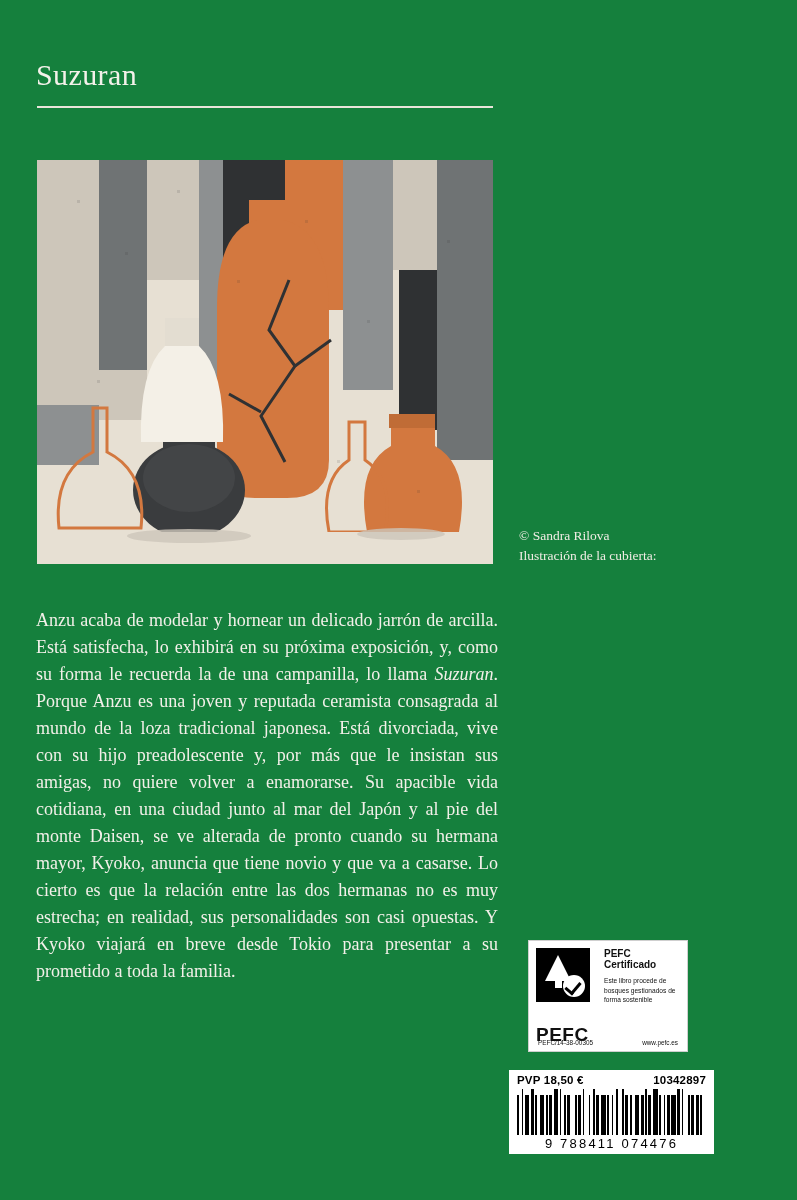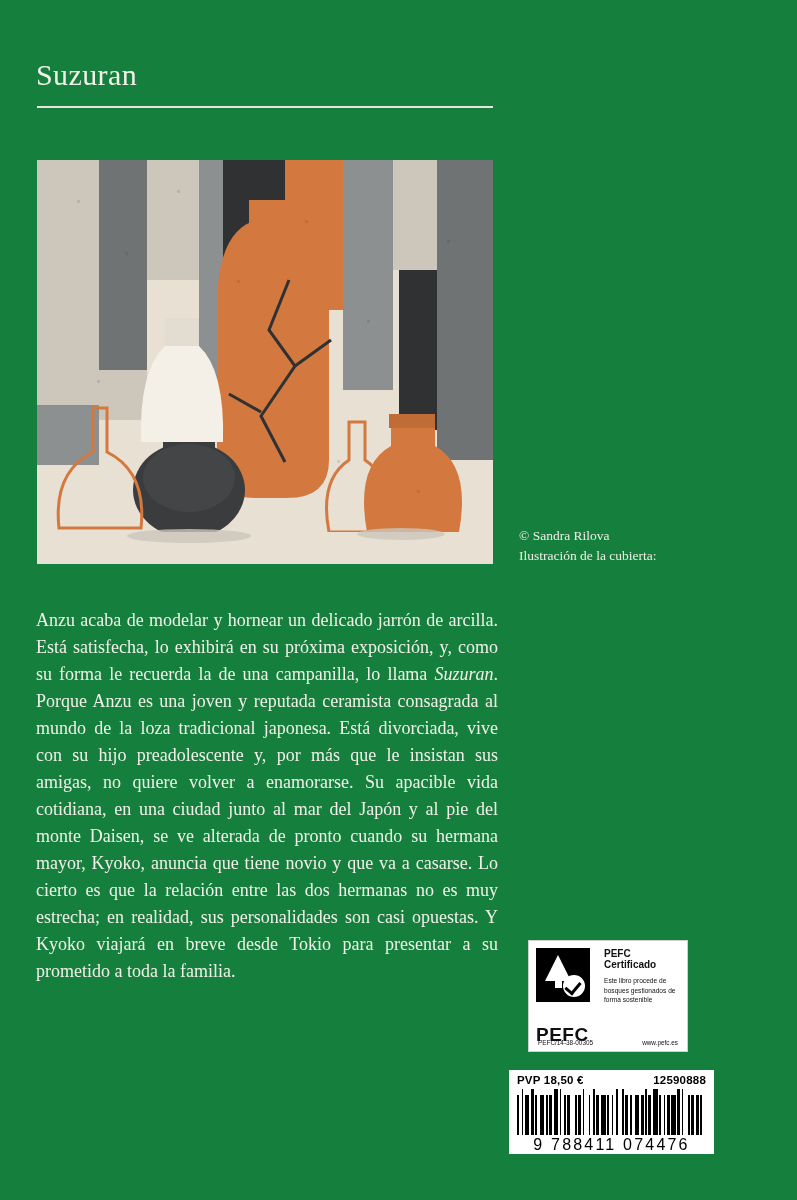--- a/index.html
+++ b/index.html
@@ -210,21 +210,21 @@
     align-items: flex-end;
     gap: 0px;
   }
   .bars i {
     display: block;
     background: #000;
     height: 100%;
   }
   .barcode-digits {
     font-family: "Liberation Sans", sans-serif;
-    font-size: 16px;
+    font-size: 13px;
     letter-spacing: 2.2px;
     text-align: center;
     margin-top: 1px;
   }
 </style>
 </head>
 <body>
 
 <div class="page">
 
@@ -320,21 +320,21 @@
     </div>
     <div class="pefc-bottom">
       <span>PEFC/14-38-00305</span>
       <span>www.pefc.es</span>
     </div>
   </div>
 
   <div class="barcode-box">
     <div class="barcode-head">
       <span>PVP 18,50 €</span>
-      <span>12590888</span>
+      <span>10342897</span>
     </div>
     <div class="bars" id="bars">
         <i style="width: 1.55px; background: rgb(0, 0, 0); height: 88%;"></i>
         <i style="width: 3.1px; background: transparent; height: 100%;"></i>
         <i style="width: 1.55px; background: rgb(0, 0, 0); height: 100%;"></i>
         <i style="width: 1.55px; background: transparent; height: 100%;"></i>
         <i style="width: 4.65px; background: rgb(0, 0, 0); height: 88%;"></i>
         <i style="width: 1.55px; background: transparent; height: 100%;"></i>
         <i style="width: 3.1px; background: rgb(0, 0, 0); height: 100%;"></i>
         <i style="width: 1.55px; background: transparent; height: 100%;"></i>

